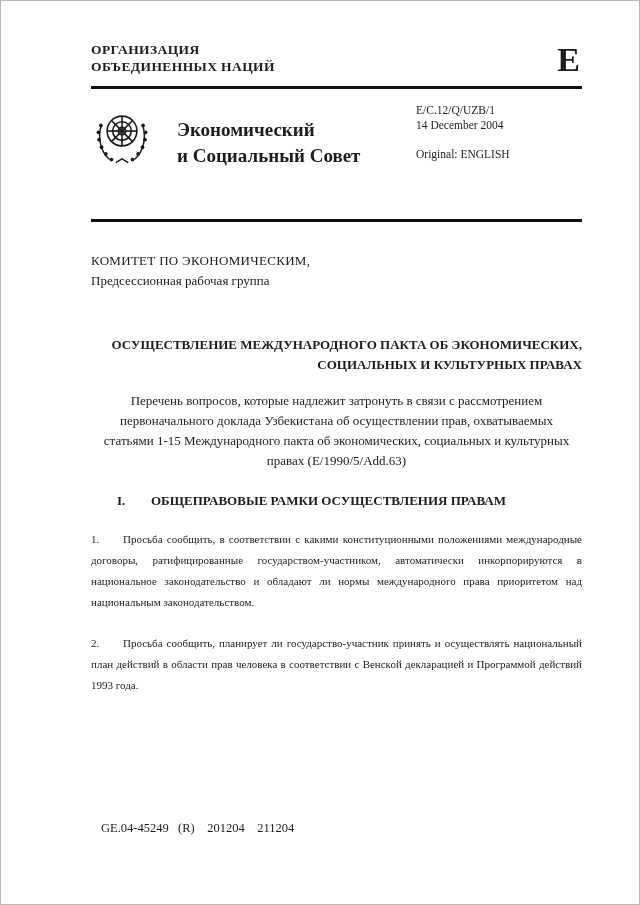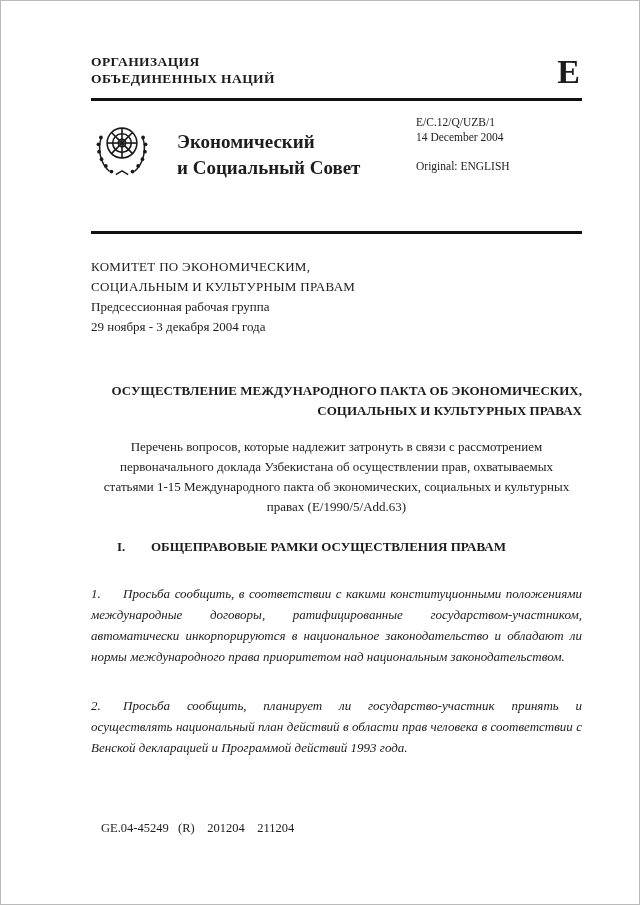--- a/index.html
+++ b/index.html
@@ -7,21 +7,21 @@
   body { font-family: "Liberation Serif", "DejaVu Serif", serif; color: #1c1c1c; }
   .page {
     position: relative;
     width: 640px;
     height: 905px;
     background: #ffffff;
     border: 1px solid #b9b9b9;
     overflow: hidden;
   }
   .content {
-    padding: 52px 57px 0 90px;
+    padding: 40px 57px 0 90px;
   }
   
   .top-header {
     display: flex;
     justify-content: space-between;
     align-items: flex-start;
   }
   .org div {
     font-weight: bold;
     font-size: 13.5px;
@@ -59,21 +59,21 @@
   }
   .distr-block {
     margin-left: auto;
     width: 166px;
     font-size: 11.5px;
     line-height: 15px;
   }
   .distr-group { margin-bottom: 14px; }
   
   .committee {
-    margin-top: 23px;
+    margin-top: 29px;
     font-size: 13px;
     line-height: 20px;
   }
   .committee .caps { letter-spacing: 0.3px; }
   
   .main-title {
     margin-top: 44px;
     text-align: right;
     font-weight: bold;
     font-size: 13px;
@@ -89,25 +89,24 @@
   
   .section-heading {
     margin-top: 22px;
     font-weight: bold;
     font-size: 13px;
     padding-left: 26px;
   }
   .section-heading .sec-num { display: inline-block; width: 34px; }
   
   .para {
-    margin-top: 28px;
-    font-size: 13px;
+    margin-top: 20px;
+    font-size: 11px;
     line-height: 21px;
     text-align: justify;
-    font-style: italic;
   }
   .para .p-num { display: inline-block; width: 32px; }
   
   .footer {
     position: absolute;
     left: 100px;
     top: 820px;
     font-size: 12.5px;
     white-space: pre;
   }
@@ -173,23 +172,21 @@
         <div class="distr-group">
           <div>Original:  ENGLISH</div>
         </div>
       </div>
     </div>
 
     <div class="rule" style="margin-top:4px;"></div>
 
     <div class="committee">
       <div class="caps">КОМИТЕТ ПО ЭКОНОМИЧЕСКИМ,</div>
-      <div class="caps">СОЦИАЛЬНЫМ И КУЛЬТУРНЫМ ПРАВАМ</div>
       <div>Предсессионная рабочая группа</div>
-      <div>29 ноября - 3 декабря 2004 года</div>
     </div>
 
     <div class="main-title">
       <div>ОСУЩЕСТВЛЕНИЕ МЕЖДУНАРОДНОГО ПАКТА ОБ ЭКОНОМИЧЕСКИХ,</div>
       <div>СОЦИАЛЬНЫХ И КУЛЬТУРНЫХ ПРАВАХ</div>
     </div>
 
     <div class="subtitle">Перечень вопросов, которые надлежит затронуть в связи с рассмотрением первоначального доклада Узбекистана об осуществлении прав, охватываемых статьями 1-15 Международного пакта об экономических, социальных и культурных правах (E/1990/5/Add.63)</div>
 
     <div class="section-heading">

